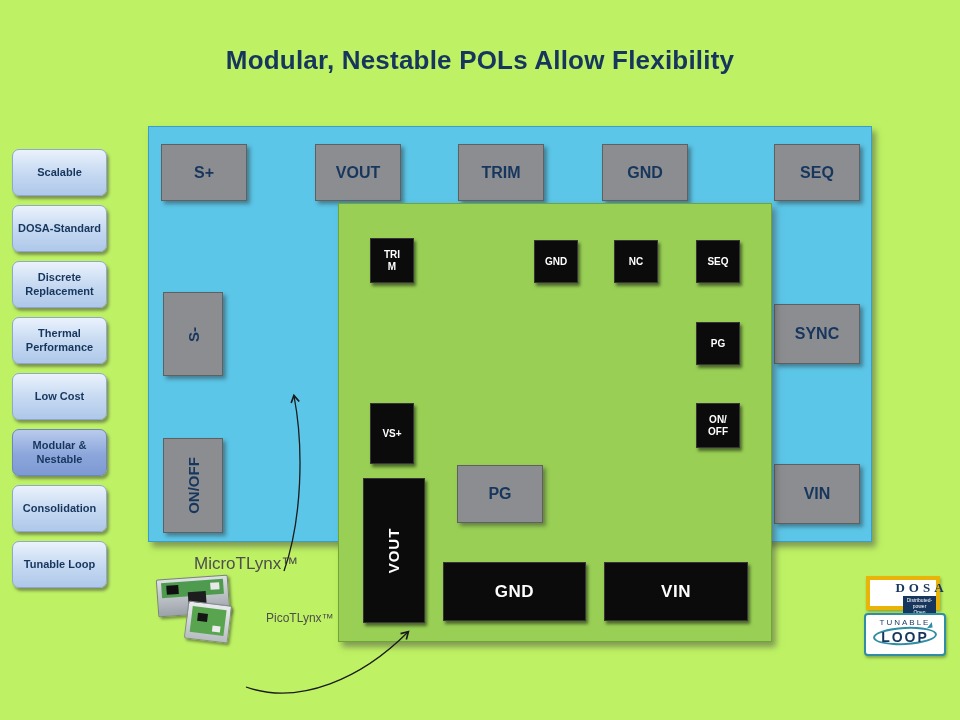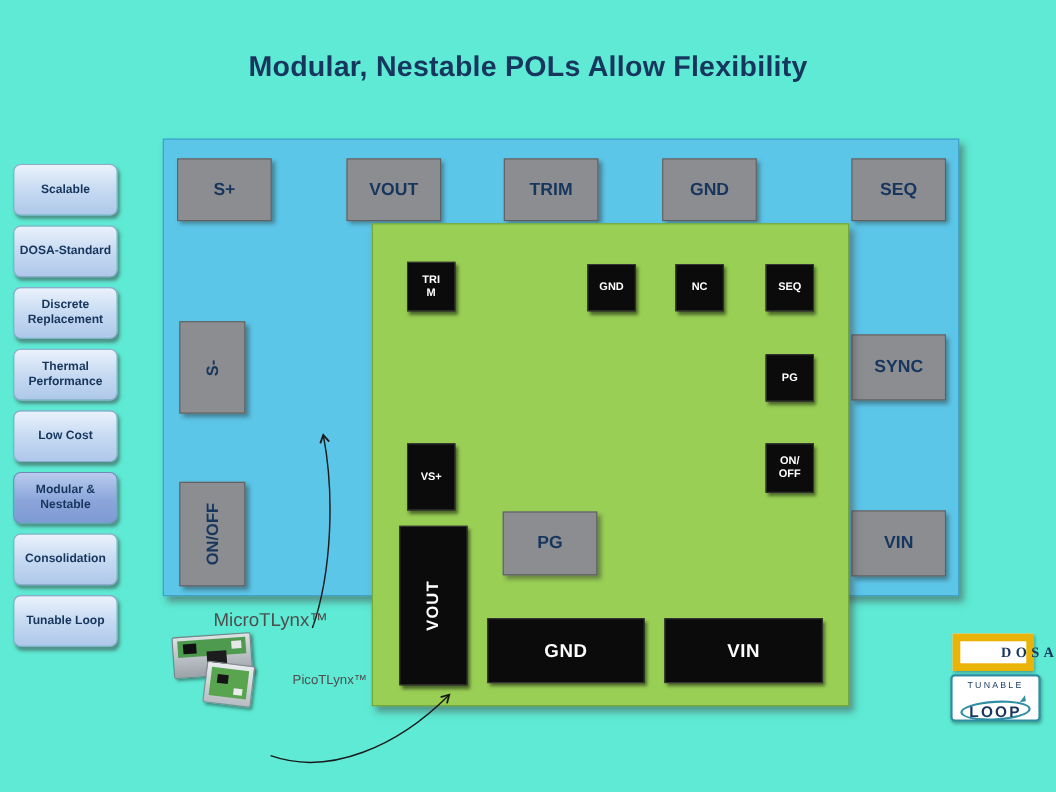--- a/index.html
+++ b/index.html
@@ -1,16 +1,16 @@
 <!DOCTYPE html>
 <html style="--navy: #17365D; --micro_fill: #5CC6E8; --micro_border: #3D9EC2; --pico_fill: #99CF55; --pico_border: #6FA437; --pin_gray: #8B8D90; --pin_black: #0B0B0B; --sidebar_active: #8CA6DB; --teal: #2F8EA3;"><head>
 <meta charset="utf-8">
 <style>
   html,body{margin:0;padding:0;background:#fff;}
-  .slide{position:relative;width:960px;height:720px;overflow:hidden;background:#5eead4;font-family:"Liberation Sans",sans-serif;}
+  .slide{position:relative;width:960px;height:720px;overflow:hidden;background:#bef264;font-family:"Liberation Sans",sans-serif;}
 
   .title{position:absolute;left:0;right:0;top:45px;text-align:center;font-size:26px;font-weight:700;color:var(--navy,#17365D);letter-spacing:.2px;}
 
   
   .sidebar{position:absolute;left:12px;top:149px;width:95px;display:flex;flex-direction:column;gap:9px;}
   .sbtn{height:47px;box-sizing:border-box;display:flex;align-items:center;justify-content:center;text-align:center;
         padding:2px 1px;border-radius:7px;border:1px solid #8FA8CC;
         background:linear-gradient(180deg,#EAF2FC 0%,#C4D8F1 55%,#AFC8EA 100%);
         color:var(--navy,#17365D);font-size:11px;font-weight:700;line-height:1.25;
         box-shadow:2px 3px 3px rgba(60,60,60,.5);cursor:pointer;}
@@ -54,30 +54,30 @@
   .micro-photo .chipA{left:9px;top:6px;width:12px;height:9px;background:#101010;}
   .micro-photo .chipB{left:30px;top:14px;width:18px;height:12px;background:#1D1D1D;}
   .micro-photo .pad{right:8px;top:6px;width:9px;height:7px;background:#E8E8E8;}
   .pico-photo{left:186px;top:603px;width:42px;height:36px;transform:rotate(7deg);
               background:linear-gradient(180deg,#E9ECEE,#B7BDC2);border:1px solid #858B90;}
   .pico-photo .pcb{left:4px;top:4px;right:4px;bottom:6px;background:#58A44F;}
   .pico-photo .chipA{left:10px;top:10px;width:10px;height:8px;background:#151515;}
   .pico-photo .pad{right:8px;bottom:9px;width:8px;height:6px;background:#ECECEC;}
 
   
-  .dosa{position:absolute;left:866px;top:576px;width:74px;height:34px;background:#fff;border:7px solid #eab308;
-        box-shadow:1px 2px 3px rgba(0,0,0,.3);display:flex;flex-direction:row;box-sizing:border-box;padding-left:33px;}
+  .dosa{position:absolute;left:866px;top:576px;width:74px;height:34px;background:#fff;border:4px solid #eab308;
+        box-shadow:1px 2px 3px rgba(0,0,0,.3);display:flex;flex-direction:column;box-sizing:border-box;padding-left:33px;}
   .dosa-name{flex:1;display:flex;align-items:center;justify-content:center;font-family:"Liberation Serif",serif;
              font-weight:700;font-size:13px;letter-spacing:4px;color:var(--navy,#17365D);padding-left:4px;}
   .dosa-bar{background:var(--navy,#17365D);color:#fff;font-size:5px;line-height:1.2;text-align:center;padding:1px 0 2px;}
 
   .tunable{position:absolute;left:864px;top:613px;width:82px;height:43px;background:#fff;border:2px solid var(--teal,#2F8EA3);
            border-radius:4px;box-shadow:1px 2px 3px rgba(0,0,0,.3);box-sizing:border-box;padding-top:3px;}
   .tun-top{text-align:center;font-size:8px;font-weight:400;letter-spacing:2px;color:var(--navy,#17365D);}
-  .tun-row{position:relative;height:20px;margin-top:10px;}
+  .tun-row{position:relative;height:20px;margin-top:0;}
   .tun-ellipse{position:absolute;left:7px;right:7px;top:0;bottom:2px;border:2px solid var(--teal,#2F8EA3);
                border-radius:50%;transform:rotate(-3deg);}
   .tun-ellipse::after{content:"";position:absolute;right:-2px;top:-4px;border:4px solid transparent;
                       border-left-color:var(--teal,#2F8EA3);transform:rotate(40deg);}
   .tun-loop{position:absolute;left:0;right:0;top:2px;text-align:center;font-size:14px;font-weight:700;
             letter-spacing:2px;color:var(--navy,#17365D);}
 </style>
 </head>
 <body>
 

